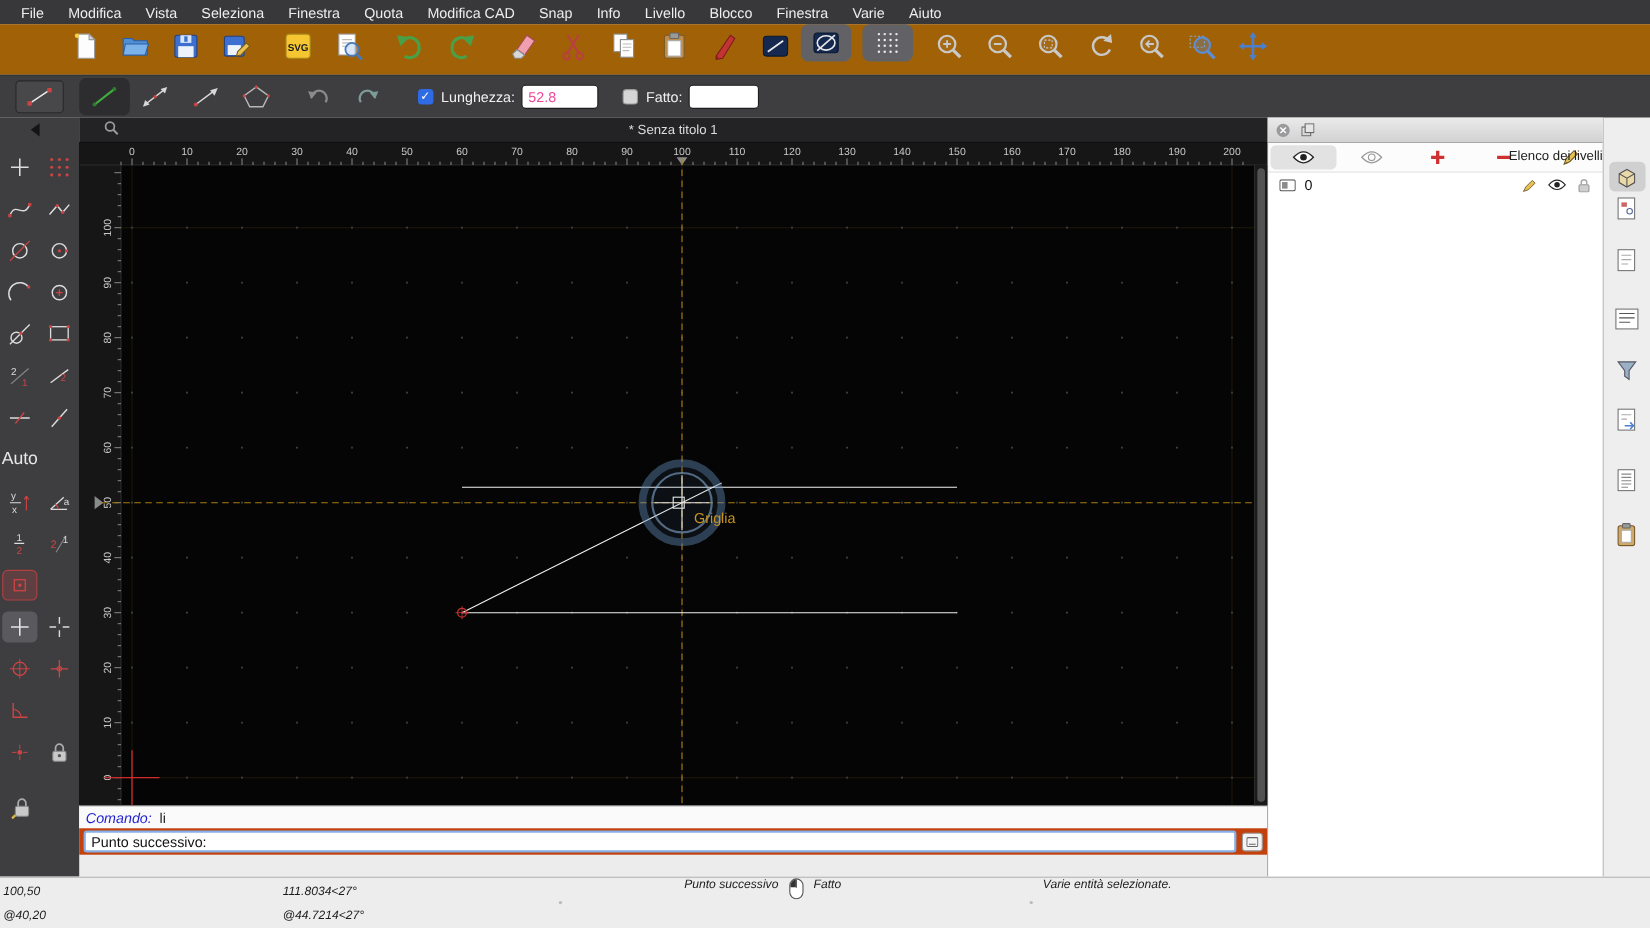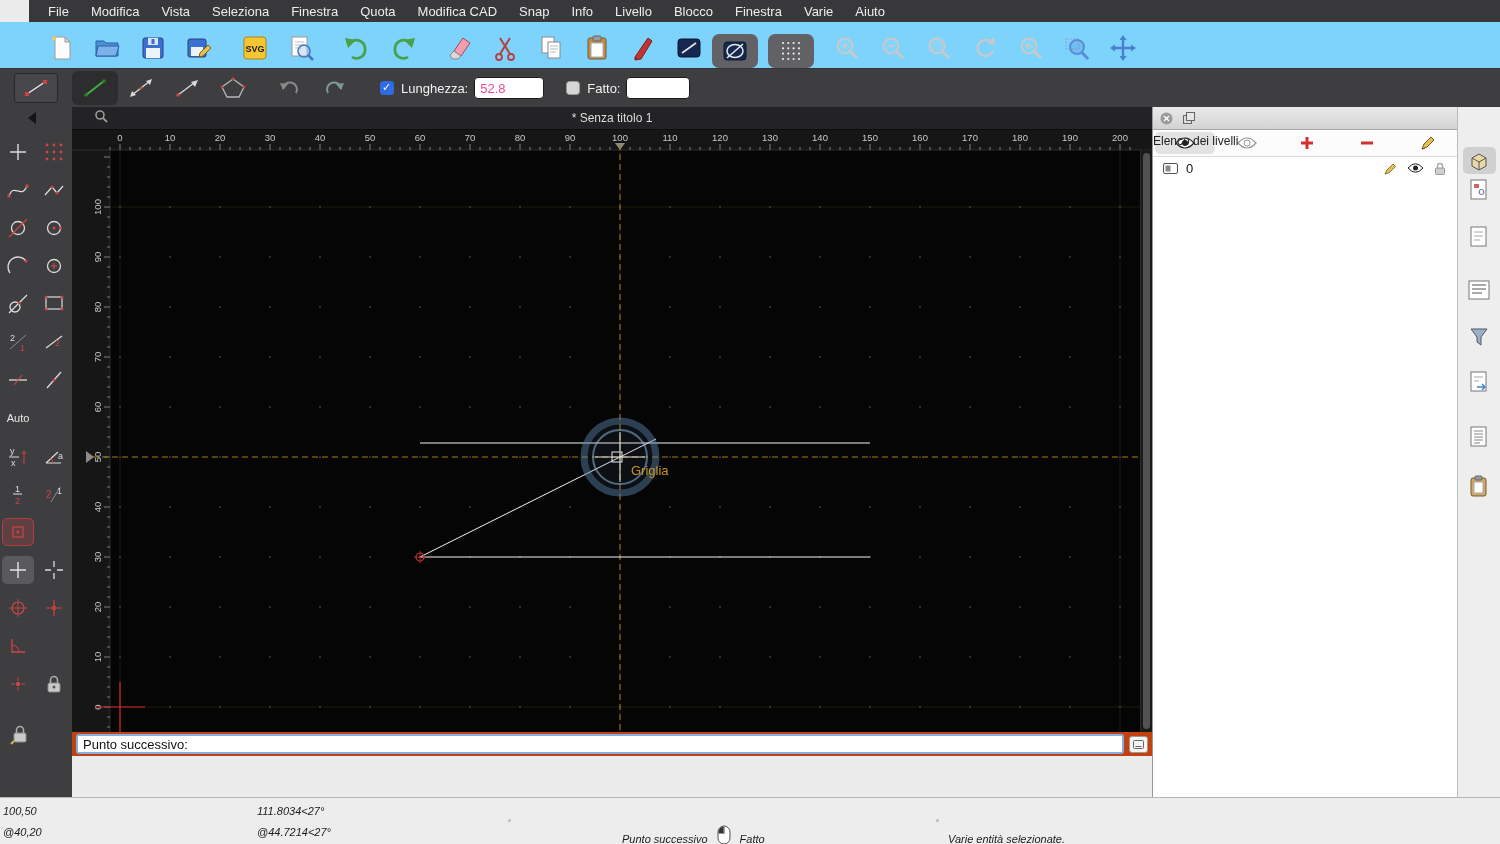--- a/index.html
+++ b/index.html
@@ -2,26 +2,26 @@
 <html><head>
 <meta charset="utf-8">
 <style>
   * { box-sizing: border-box; margin: 0; padding: 0; }
   html,body { width:1500px; height:844px; overflow:hidden; background:#ececec;
     font-family:"Liberation Sans", sans-serif; }
   .app { width:1500px; height:844px; display:flex; flex-direction:column; }
 
   
   .menubar { height:22px; background:#38383a; display:flex; align-items:center;
-    padding-left:8px; flex:0 0 22px;margin-left:29px; }
+    padding-left:8px; flex:0 0 22px; }
   .menu-item { color:#ededed; font-size:13px; padding:0 11px; white-space:nowrap; cursor:default; }
 
   
-  .toolbar { height:46px; flex:0 0 46px; background:#7dd3fc; display:flex; align-items:flex-end;
-    padding-left:38px; }
+  .toolbar { height:46px; flex:0 0 46px; background:#a16207; display:flex; align-items:flex-start;
+    padding-left:54px; }
   .tb { width:46px; height:40px; display:flex; align-items:center; justify-content:center;
     background:none; border:none; padding:0; }
   .tb.pressed { background:#626266; border-radius:7px; height:34px; }
   .sp { width:10px; flex:0 0 10px; }
 
   
   .toolopts { height:39px; flex:0 0 39px; background:#3e3e40; border-top:1px solid #343436;
     display:flex; align-items:center; }
   .cur-tool-box { width:72px; flex:0 0 72px; display:flex; justify-content:center; }
   .cur-tool { width:44px; height:30px; background:#48484b; border:1px solid #28282a; border-radius:4px;
@@ -44,21 +44,21 @@
   .left-tools { width:72px; flex:0 0 72px; background:#3e3e40; overflow:hidden; }
   .collapse { height:23px; position:relative; }
   .collapse i { position:absolute; left:28px; top:5px; width:0; height:0;
     border-top:6px solid transparent; border-bottom:6px solid transparent; border-right:8px solid #141416; }
   .lt-grid { display:grid; grid-template-columns:36px 36px; justify-items:center; row-gap:10px; padding-top:8px; }
   .lt { width:32px; height:28px; display:flex; align-items:center; justify-content:center;
     background:none; border:none; padding:0; }
   .lt.pressed { background:#5a5a5e; border-radius:5px; }
   .lt.pressed-red { background:rgba(195,70,70,0.25); border:1px solid #b04040; border-radius:5px; }
   .lt-ph { width:32px; height:28px; }
-  .auto-label { font-size:11px; color:#e8e8e8; }
+  .auto-label { font-size:16px; color:#e8e8e8; }
   .lock-bottom { margin:22px 0 0 4px; }
 
   
   .doc-col { width:1080px; flex:0 0 1080px; display:flex; flex-direction:column; }
   .doc-title { height:23px; flex:0 0 23px; background:#232325; border-bottom:1px solid #0e0e0e;
     position:relative; display:flex; align-items:center; }
   .doc-title-text { position:absolute; left:0; right:0; text-align:center; color:#dcdcdc; font-size:12px; }
   .doc-title-icon { margin-left:22px; z-index:1; }
   .doc-body { height:602px; flex:0 0 602px; position:relative; background:#050505; }
   .vscroll { position:absolute; right:0; top:20px; bottom:0; width:12px; background:#1a1a1a;
@@ -79,21 +79,21 @@
   .cmd-input input { flex:1; border:none; outline:none; font-size:13px; margin-left:4px;
     font-family:"Liberation Sans",sans-serif; background:transparent; }
   .cmd-widget { width:19px; height:17px; margin-left:5px; background:#f4f4f4; border:1px solid #9a9a9a;
     border-radius:3px; display:flex; align-items:center; justify-content:center; padding:0; }
 
   
   .layers { width:305px; flex:0 0 305px; background:#fff; border-left:1px solid #9a9a9a;
     display:flex; flex-direction:column; }
   .lp-header { height:23px; flex:0 0 23px; background:linear-gradient(#eaeaea,#d2d2d2);
     border-bottom:1px solid #a8a8a8; position:relative; display:flex; align-items:center; }
-  .lp-title { position:absolute; left:0; right:0; text-align:left; font-size:12px; color:#222;margin-top:45px; }
+  .lp-title { position:absolute; left:0; right:0; text-align:right; font-size:12px; color:#222;margin-top:45px; }
   .lp-btn { width:15px; height:15px; border:none; background:none; padding:0; z-index:1;
     display:flex; align-items:center; justify-content:center; }
   .lp-close { margin-left:6px; }
   .lp-float { margin-left:7px; }
   .lp-toolbar { height:27px; flex:0 0 27px; display:flex; border-bottom:1px solid #dcdcdc; background:#fcfcfc; }
   .lp-tool { flex:1; display:flex; align-items:center; justify-content:center; background:none; border:none; padding:0; }
   .lp-tool.pressed { background:#e2e2e2; border-radius:5px; margin:2px; }
   .layer-row { height:22px; flex:0 0 22px; display:flex; align-items:center; padding:0 8px; gap:7px;
     font-size:13px; color:#111; background:#fff; }
   .layer-row .spacer { flex:1; }
@@ -104,21 +104,21 @@
   .rstrip { width:43px; flex:0 0 43px; background:#eeeeee; border-left:1px solid #bdbdbd;
     display:flex; flex-direction:column; align-items:center; }
   .dk { width:33px; height:27px; display:flex; align-items:center; justify-content:center;
     background:none; border:none; padding:0; }
   .dk.pressed { background:#d0d0d0; border-radius:5px; }
 
   
   .statusbar { height:47px; flex:0 0 47px; background:#ededed; border-top:1px solid #b5b5b5;
     position:relative; font-size:11px; color:#1c1c1c;font-style:italic; }
   .sb-2l { position:absolute; top:3px; line-height:21px; }
-  .sb-inline { position:absolute; top:0; height:47px; display:flex; align-items:flex-end; gap:9px; }
+  .sb-inline { position:absolute; top:0; height:47px; display:flex; align-items:flex-start; gap:9px; }
   .sb-dot { position:absolute; top:21px; width:3px; height:3px; border-radius:50%; background:#bbb; }
 </style>
 </head>
 <body>
 
 <div class="app">
 
   <div class="menubar" id="menubar">
       <span class="menu-item">File</span>
       <span class="menu-item">Modifica</span>
@@ -1055,20 +1055,24 @@
             <line x1="523" y1="327" x2="573" y2="327" stroke="#e8e8e8" stroke-width="1"></line>
             <rect x="540" y="322" width="10" height="10" stroke="#e8e8e8" fill="none" stroke-width="1"></rect>
             <text x="559" y="345" fill="#c8941f" font-size="13">Griglia</text>
             <line x1="23" y1="577" x2="73" y2="577" stroke="#d22a2a" stroke-width="1.2"></line>
             <line x1="48" y1="552" x2="48" y2="602" stroke="#d22a2a" stroke-width="1.2"></line>
           </svg>
         <div class="vscroll">
             <div class="vthumb"></div>
           </div>
       </div>
+      <div class="cmd-history">
+        <span class="cmd-prompt">Comando:</span>
+        <span>li</span>
+      </div>
       <div class="cmd-row">
         <div class="cmd-input">
           <span>Punto successivo:</span>
           <input style="">
         </div>
         <button class="cmd-widget">
           <svg width="11" height="9">
               <rect x="0.5" y="0.5" width="10" height="8" rx="1" fill="none" stroke="#666"></rect>
               <path d="M2.5 6.5h6" stroke="#666"></path>
             </svg>

